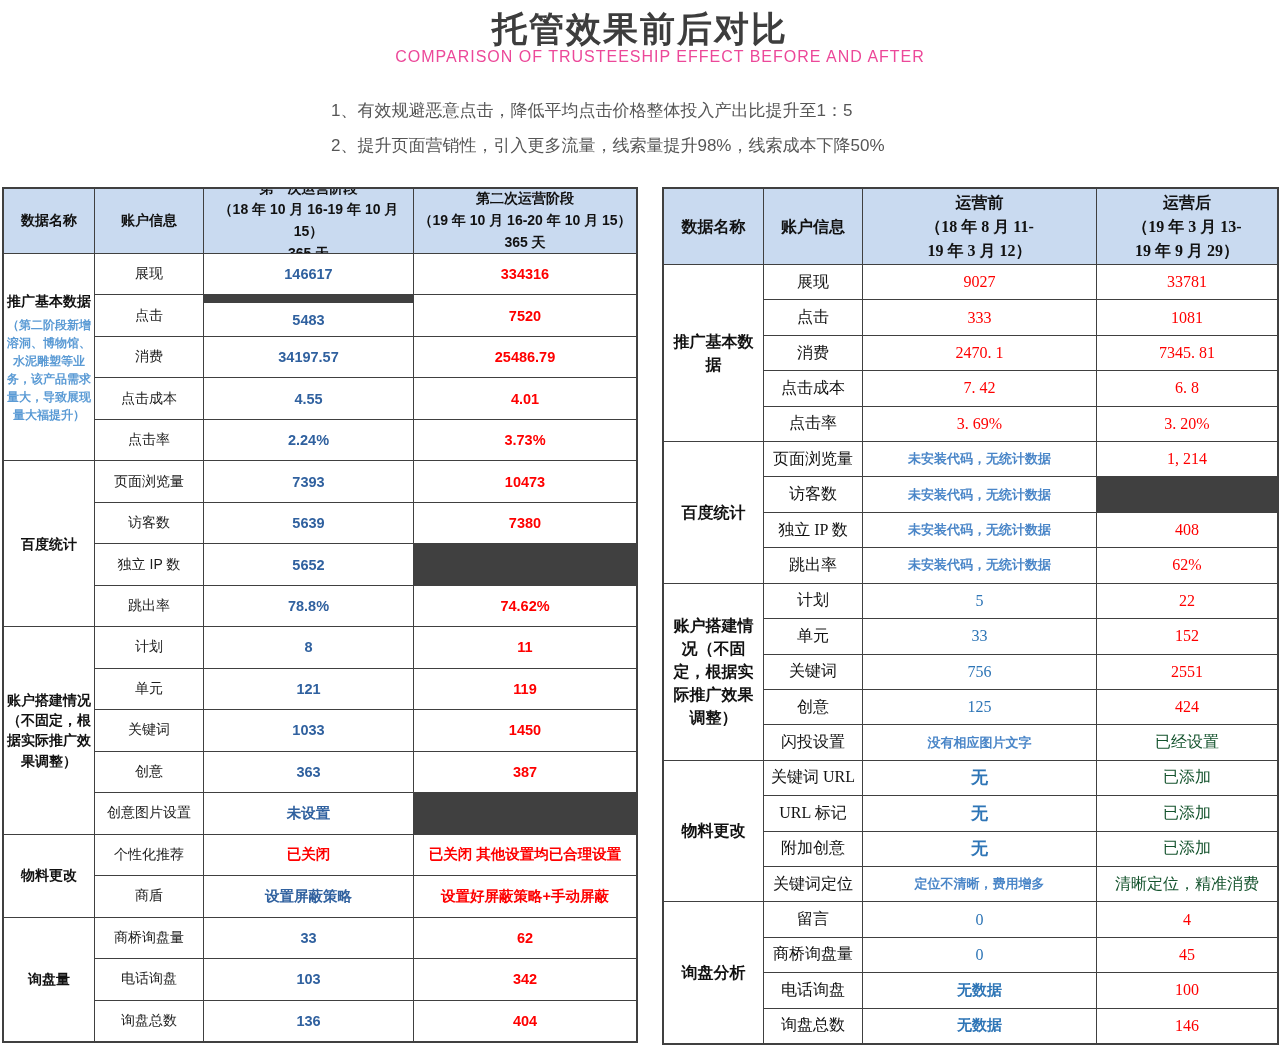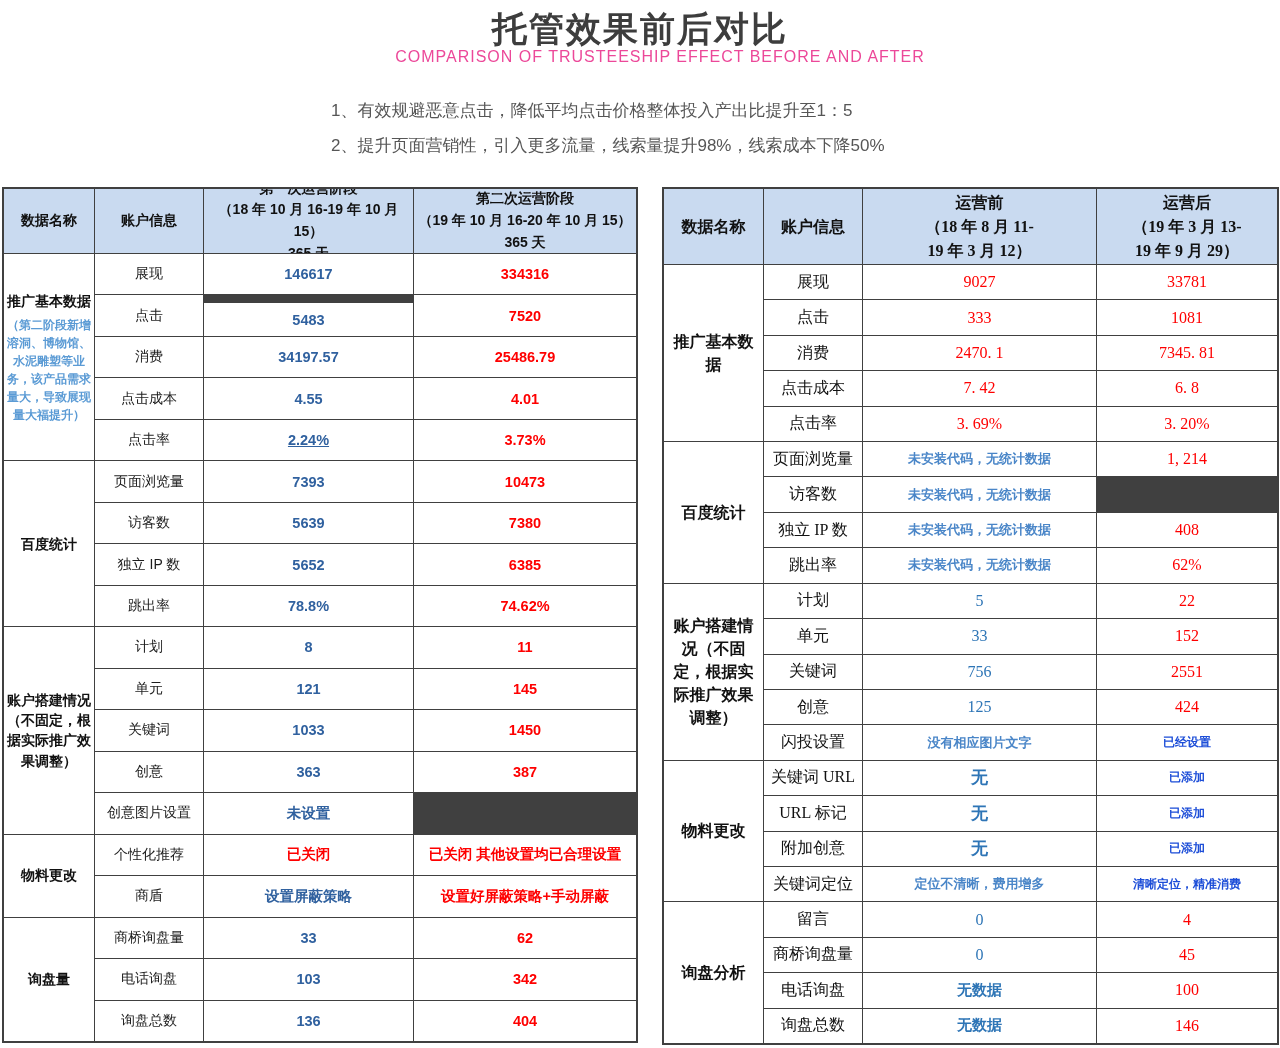--- a/index.html
+++ b/index.html
@@ -53,21 +53,21 @@
     font-family:"Liberation Serif", serif;
   }
   #right-table .th { font-size:16px; line-height:1.5; }
   #right-table .rlabel { font-size:16px; color:#111; }
   #right-table .group { font-size:16px; line-height:1.45; }
   .rv-blue     { color:#2e75b6; font-size:16px; }
   .rv-red      { color:#fe0000; font-size:16px; }
   .rv-bluebold { color:#2e75b6; font-size:17px; font-weight:700; }
   .rv-bluesans { color:#2e75b6; font-size:15px; font-weight:700; font-family:"Liberation Sans", sans-serif; }
   .rv-note     { color:#4a86c8; font-size:13px; font-weight:700; font-family:"Liberation Sans", sans-serif; }
-  .rv-redbold  { color:#1d4ed8; font-size:12px; font-weight:700; font-family:"Liberation Sans", sans-serif; }
+  .rv-redbold  { color:#14532d; font-size:16px; font-weight:400; font-family:"Liberation Sans", sans-serif; }
 </style>
 </head>
 <body>
 
 <div id="canvas">
   <div class="page-title">托管效果前后对比</div>
   <div class="page-subtitle">COMPARISON OF TRUSTEESHIP EFFECT BEFORE AND AFTER</div>
   <div class="bullets">1、有效规避恶意点击，降低平均点击价格整体投入产出比提升至1：5
 2、提升页面营销性，引入更多流量，线索量提升98%，线索成本下降50%</div>
   <div id="left-table" class="tbl">
@@ -86,42 +86,41 @@
       <div class="cell llabel" style="grid-area: 3 / 2;">点击</div>
       <div class="cell lv-blue" style="grid-area: 3 / 3; margin-top: 8px;">5483</div>
       <div class="cell lv-red" style="grid-area: 3 / 4;">7520</div>
       <div class="cell llabel" style="grid-area: 4 / 2;">消费</div>
       <div class="cell lv-blue" style="grid-area: 4 / 3;">34197.57</div>
       <div class="cell lv-red" style="grid-area: 4 / 4;">25486.79</div>
       <div class="cell llabel" style="grid-area: 5 / 2;">点击成本</div>
       <div class="cell lv-blue" style="grid-area: 5 / 3;">4.55</div>
       <div class="cell lv-red" style="grid-area: 5 / 4;">4.01</div>
       <div class="cell llabel" style="grid-area: 6 / 2;">点击率</div>
-      <div class="cell lv-blue" style="grid-area: 6 / 3; text-decoration: underline;">2.24%</div>
+      <div class="cell lv-blue" style="grid-area: 6 / 3;">2.24%</div>
       <div class="cell lv-red" style="grid-area: 6 / 4;">3.73%</div>
       <div class="cell group" style="grid-area: 7 / 1 / span 4;"><div class="gname">百度统计</div></div>
       <div class="cell llabel" style="grid-area: 7 / 2;">页面浏览量</div>
       <div class="cell lv-blue" style="grid-area: 7 / 3;">7393</div>
       <div class="cell lv-red" style="grid-area: 7 / 4;">10473</div>
       <div class="cell llabel" style="grid-area: 8 / 2;">访客数</div>
       <div class="cell lv-blue" style="grid-area: 8 / 3;">5639</div>
       <div class="cell lv-red" style="grid-area: 8 / 4;">7380</div>
       <div class="cell llabel" style="grid-area: 9 / 2;">独立 IP 数</div>
       <div class="cell lv-blue" style="grid-area: 9 / 3;">5652</div>
-      <div class="cell lv-red" style="grid-area: 9 / 4;">6385</div>
       <div class="cell llabel" style="grid-area: 10 / 2;">跳出率</div>
       <div class="cell lv-blue" style="grid-area: 10 / 3;">78.8%</div>
       <div class="cell lv-red" style="grid-area: 10 / 4;">74.62%</div>
       <div class="cell group" style="grid-area: 11 / 1 / span 5;"><div class="gname">账户搭建情况（不固定，根据实际推广效果调整）</div></div>
       <div class="cell llabel" style="grid-area: 11 / 2;">计划</div>
       <div class="cell lv-blue" style="grid-area: 11 / 3;">8</div>
       <div class="cell lv-red" style="grid-area: 11 / 4;">11</div>
       <div class="cell llabel" style="grid-area: 12 / 2;">单元</div>
       <div class="cell lv-blue" style="grid-area: 12 / 3;">121</div>
-      <div class="cell lv-red" style="grid-area: 12 / 4;">145</div>
+      <div class="cell lv-red" style="grid-area: 12 / 4;">119</div>
       <div class="cell llabel" style="grid-area: 13 / 2;">关键词</div>
       <div class="cell lv-blue" style="grid-area: 13 / 3;">1033</div>
       <div class="cell lv-red" style="grid-area: 13 / 4;">1450</div>
       <div class="cell llabel" style="grid-area: 14 / 2;">创意</div>
       <div class="cell lv-blue" style="grid-area: 14 / 3;">363</div>
       <div class="cell lv-red" style="grid-area: 14 / 4;">387</div>
       <div class="cell llabel" style="grid-area: 15 / 2;">创意图片设置</div>
       <div class="cell lv-blue" style="grid-area: 15 / 3;">未设置</div>
       <div class="cell group" style="grid-area: 16 / 1 / span 2;"><div class="gname">物料更改</div></div>
       <div class="cell llabel" style="grid-area: 16 / 2;">个性化推荐</div>

